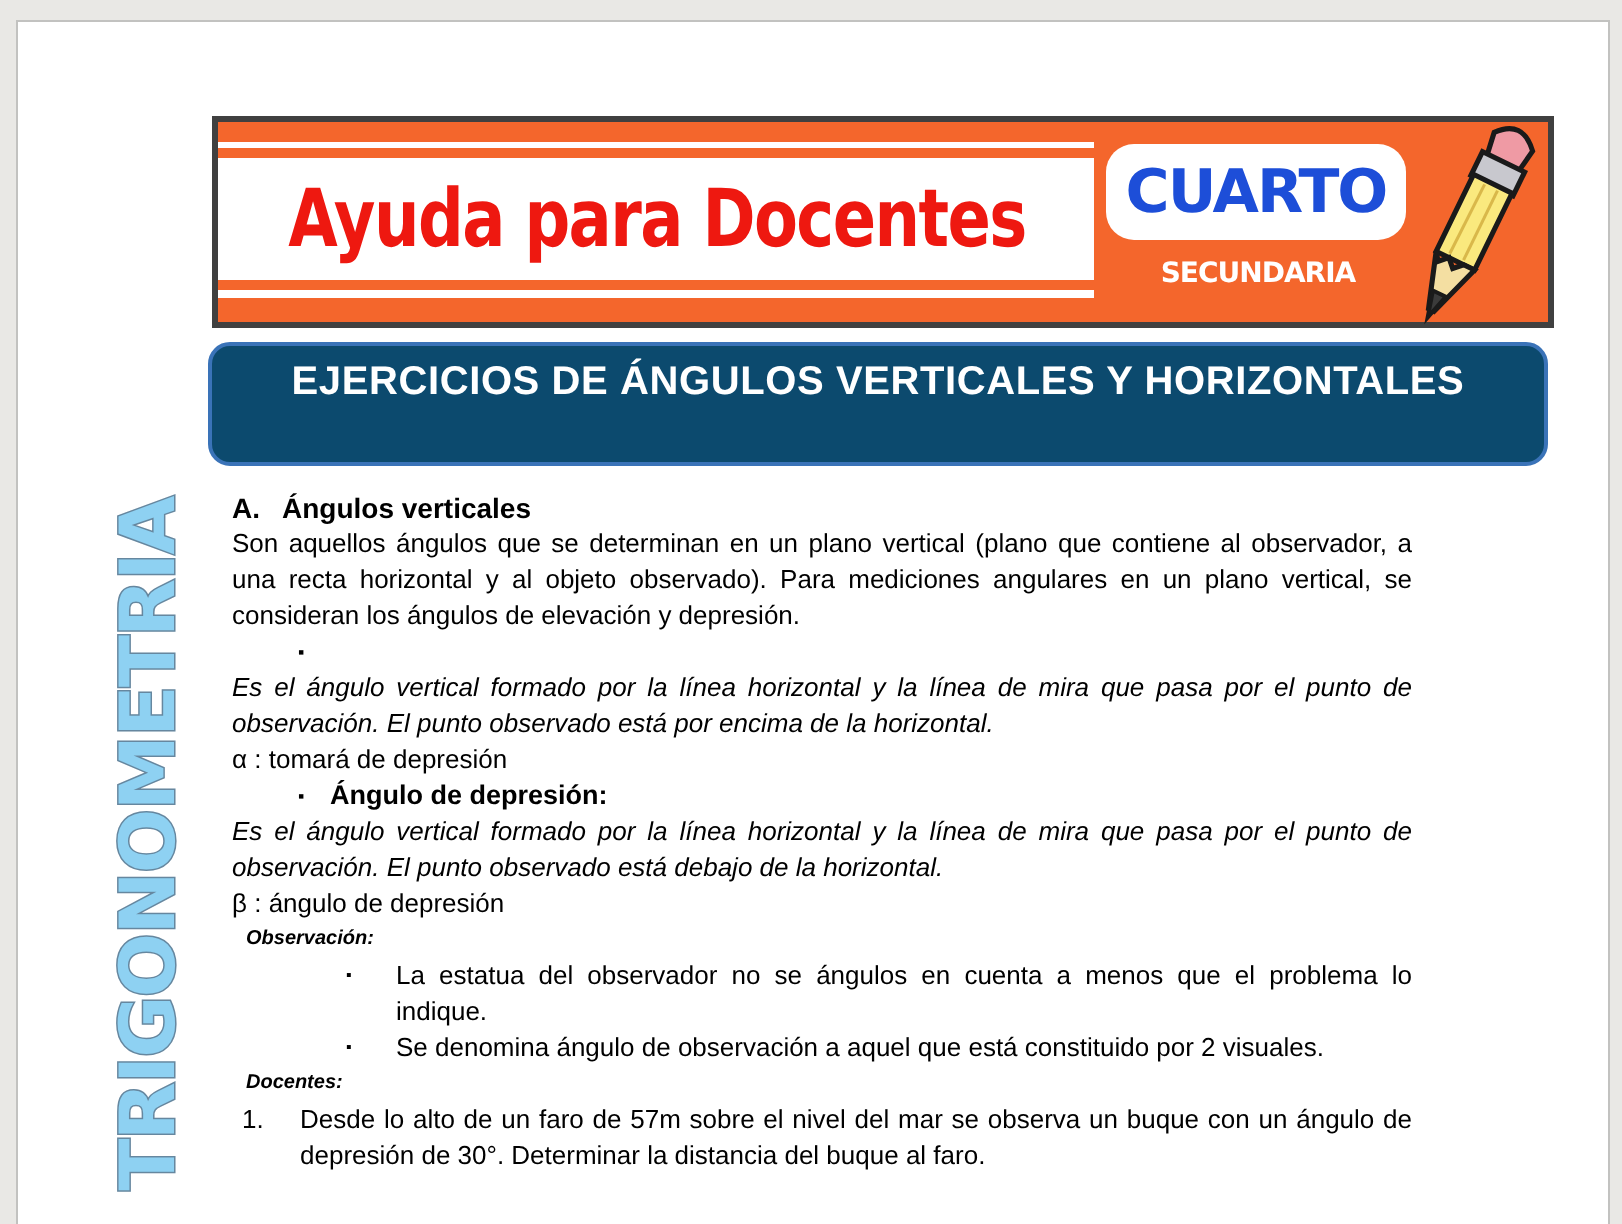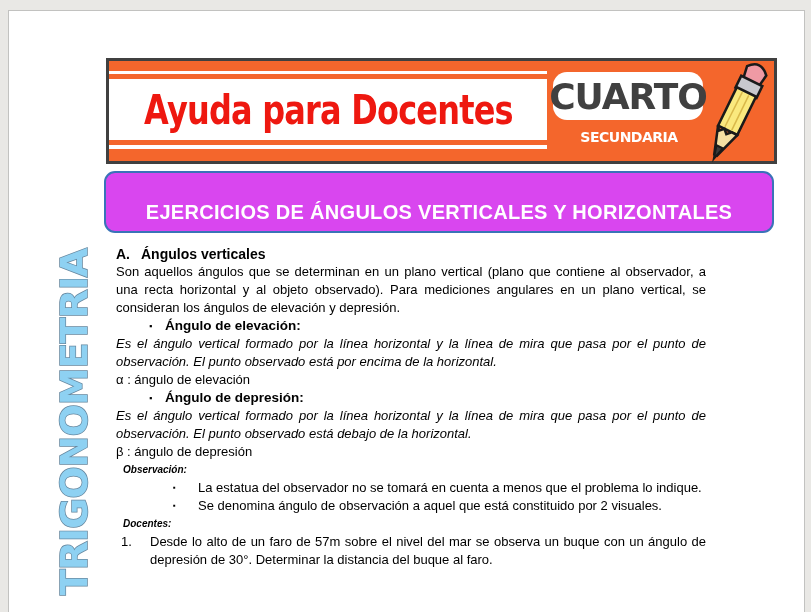--- a/index.html
+++ b/index.html
@@ -31,35 +31,35 @@
     display:inline-block; transform:scaleX(0.8);
     font-family:"DejaVu Sans", sans-serif; font-weight:bold; font-size:40px;
     color:#ee1810; white-space:nowrap; letter-spacing:-1px;
   }
   .cuarto-box {
     position:absolute; left:444px; top:11px; width:150px; height:48px;
     background:#ffffff; border-radius:14px;
     display:flex; align-items:center; justify-content:center;
   }
   .cuarto-box span {
-    font-family:"DejaVu Sans", sans-serif; font-weight:bold; font-size:36px;
-    color:#404040; letter-spacing:-1px;
+    font-family:"DejaVu Sans", sans-serif; font-weight:bold; font-size:30px;
+    color:#1d4ed8; letter-spacing:-1px;
   }
   .secundaria {
     position:absolute; left:442px; top:61px; width:156px; height:30px;
     text-align:center; font-family:"DejaVu Sans", sans-serif; font-weight:bold;
     font-size:14px; color:#ffffff; letter-spacing:-0.5px; line-height:30px;
   }
   .pencil { position:absolute; right:-8px; top:-2px; }
 
   
   .title-bar {
     position:absolute; left:95px; top:160px; width:670px; height:62px;
-    box-sizing:border-box; background:#d946ef; border:2.5px solid #3a73b8;
-    border-radius:11px; text-align:center; padding-top:28px;
+    box-sizing:border-box; background:#0c4a6e; border:2.5px solid #3a73b8;
+    border-radius:11px; text-align:center; padding-top:7px;
   }
   .title-bar span {
     font-weight:bold; font-size:20px; letter-spacing:0.3px; color:#ffffff;
     font-family:"Liberation Sans", sans-serif;
   }
 
   
   .vlabel {
     position:absolute; left:-112px; top:391px; width:350px; height:40px;
     transform:rotate(-90deg); text-align:center; white-space:nowrap;
@@ -127,36 +127,35 @@
   <div class="content">
 
     <div class="row-a">
       <span class="a-label">A.</span>
       <span class="a-heading">Ángulos verticales</span>
     </div>
     <p class="indent1 just">Son aquellos ángulos que se determinan en un plano vertical (plano que contiene al observador, a una recta horizontal y al objeto observado). Para mediciones angulares en un plano vertical, se consideran los ángulos de elevación y depresión.</p>
 
     <div class="bullet-row">
       <span class="sq">▪</span>
-      <span>Ángulo de elevación:</span>
     </div>
     <p class="indent2 just">Es el ángulo vertical formado por la línea horizontal y la línea de mira que pasa por el punto de observación. El punto observado está por encima de la horizontal.</p>
-    <p class="note-line">α : ángulo de elevación</p>
+    <p class="note-line">α : tomará de depresión</p>
 
     <div class="bullet-row">
       <span class="sq">▪</span>
       <span>Ángulo de depresión:</span>
     </div>
     <p class="indent2 just">Es el ángulo vertical formado por la línea horizontal y la línea de mira que pasa por el punto de observación. El punto observado está debajo de la horizontal.</p>
     <p class="note-line">β : ángulo de depresión</p>
 
     <div class="obs-heading">Observación:</div>
     <div class="obs-item">
       <span class="sq">▪</span>
-      <p class="just">La estatua del observador no se tomará en cuenta a menos que el problema lo indique.</p>
+      <p class="just">La estatua del observador no se ángulos en cuenta a menos que el problema lo indique.</p>
     </div>
     <div class="obs-item">
       <span class="sq">▪</span>
       <p class="just">Se denomina ángulo de observación a aquel que está constituido por 2 visuales.</p>
     </div>
 
     <div class="ej-heading">Docentes:</div>
     <div class="ex-item">
       <span class="num">1.</span>
       <p class="just">Desde lo alto de un faro de 57m sobre el nivel del mar se observa un buque con un ángulo de depresión de 30°. Determinar la distancia del buque al faro.</p>

